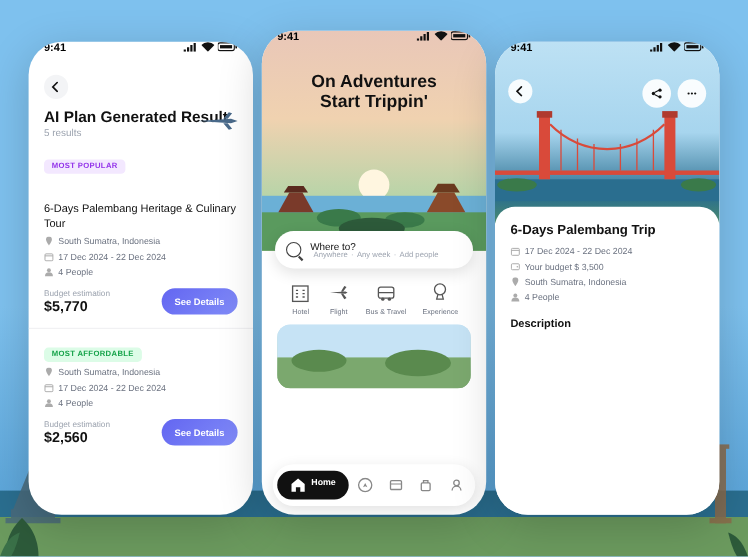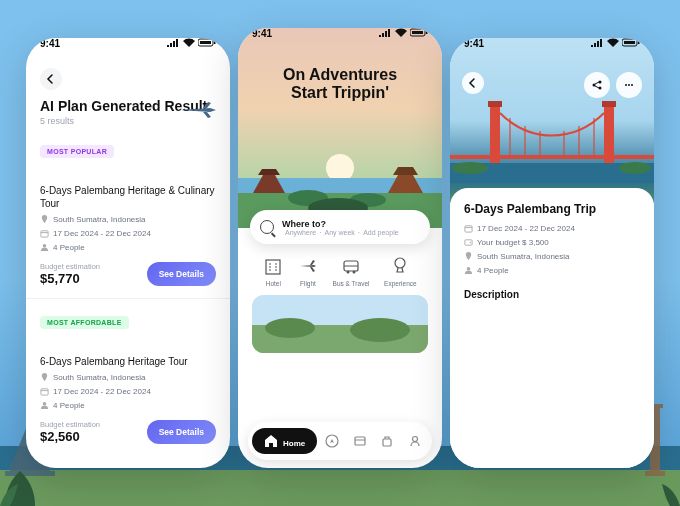--- a/index.html
+++ b/index.html
@@ -45,37 +45,37 @@
 
 .hero{position:relative;height:200px;background:linear-gradient(180deg,#e9c7b8 0%,#f0d2b0 40%,#b8d4a8 75%,#7aab6a 100%);border-radius:0 0 0 0}
 .hero-title{position:absolute;top:38px;left:0;right:0;text-align:center;font-family:Georgia,'Times New Roman',serif;font-size:16px;font-weight:700;color:#111;line-height:1.15}
 .hero .statusbar{position:absolute;top:0;left:0;right:0}
 .hero .scene{position:absolute;left:0;right:0;bottom:0;height:90px}
 
 .searchbar{position:absolute;bottom:-16px;left:12px;right:12px;background:#fff;border-radius:20px;height:34px;box-shadow:0 4px 14px rgba(0,0,0,.12);display:flex;align-items:center;padding:0 10px;gap:8px}
 .searchbar .sico{width:14px;height:14px;border:1.5px solid #444;border-radius:50%;position:relative}
 .searchbar .sico:after{content:'';position:absolute;width:5px;height:1.5px;background:#444;bottom:-2px;right:-3px;transform:rotate(45deg)}
 .searchbar .txt{display:flex;flex-direction:column}
-.searchbar .q{font-size:9px;font-weight:700;color:#111}
+.searchbar .q{font-size:9px;font-weight:400;color:#111}
 .searchbar .sugg{font-size:7px;color:#9ca3af}
 .sugg span{padding:0 3px}
 
 .cats{display:flex;justify-content:space-around;margin-top:28px;padding:0 4px}
 .cat{display:flex;flex-direction:column;align-items:center;gap:4px}
 .cat .cico{width:20px;height:20px;color:#555}
 .cat .cl{font-size:6.5px;color:#6b7280}
 
 .uprow{display:flex;align-items:center;justify-content:space-between;margin-top:14px;padding:0 2px}
 .uprow h3{font-size:11px;font-weight:700;color:#111}
 .countdown{background:#111;color:#fff;font-size:7.5px;font-weight:600;padding:4px 8px;border-radius:10px}
 .tripcard{margin-top:8px;height:58px;border-radius:12px;background:linear-gradient(180deg,#c6e3f5 0%,#aed3b8 60%,#7ba86e 100%);position:relative;overflow:hidden}
 
 .tabbar{position:absolute;bottom:8px;left:10px;right:10px;height:38px;background:#fff;border-radius:20px;box-shadow:0 4px 14px rgba(0,0,0,.12);display:flex;align-items:center;padding:4px;gap:2px}
 .tab{flex:1;display:flex;align-items:center;justify-content:center}
-.tab.home{flex:0 0 auto;background:#111;border-radius:16px;padding:6px 12px;display:flex;align-items:flex-end;gap:5px}
+.tab.home{flex:0 0 auto;background:#111;border-radius:16px;padding:6px 12px;display:flex;align-items:flex-start;gap:5px}
 .tab.home .hl{color:#fff;font-size:8px;font-weight:600}
 .tab svg{width:14px;height:14px}
 
 
 .heroC{position:relative;height:165px;background:linear-gradient(180deg,#bde1f4 0%,#a7d5ee 50%,#2a6e8f 85%,#4a8a6e 100%)}
 .heroC .statusbar{position:absolute;top:0;left:0;right:0}
 .topbtns{position:absolute;top:34px;left:12px;right:12px;display:flex;justify-content:space-between}
 .topbtns .r{display:flex;gap:6px}
 .bridge{position:absolute;left:0;right:0;bottom:20px;height:90px}
 
@@ -170,21 +170,20 @@
           <div class="budget-lbl">Budget estimation</div>
           <div class="budget-amt">$5,770</div>
         </div>
         <div class="pill">See Details</div>
       </div>
     </div>
     <div class="divider"></div>
 
     <div>
       <span class="badge aff">MOST AFFORDABLE</span>
-      <div class="card-title">6-Days Palembang Heritage Tour</div>
       <div class="meta">
             <svg class="ico" viewBox="0 0 10 10">
               <path d="M5 0a3 3 0 00-3 3c0 2 3 6 3 6s3-4 3-6a3 3 0 00-3-3z" fill="#888"></path>
             </svg>
             <span>South Sumatra, Indonesia</span>
           </div>
       <div class="meta">
             <svg class="ico" viewBox="0 0 10 10">
               <rect x="1" y="2" width="8" height="7" rx="1" fill="none" stroke="#888"></rect>
               <path d="M1 4h8" stroke="#888"></path>

